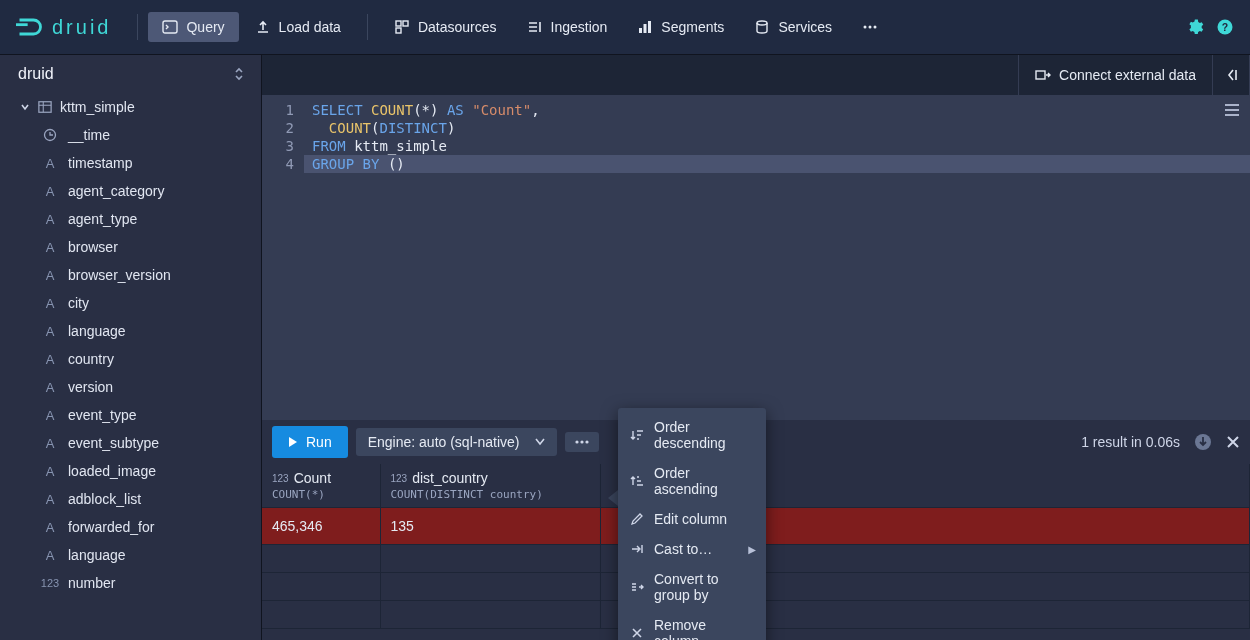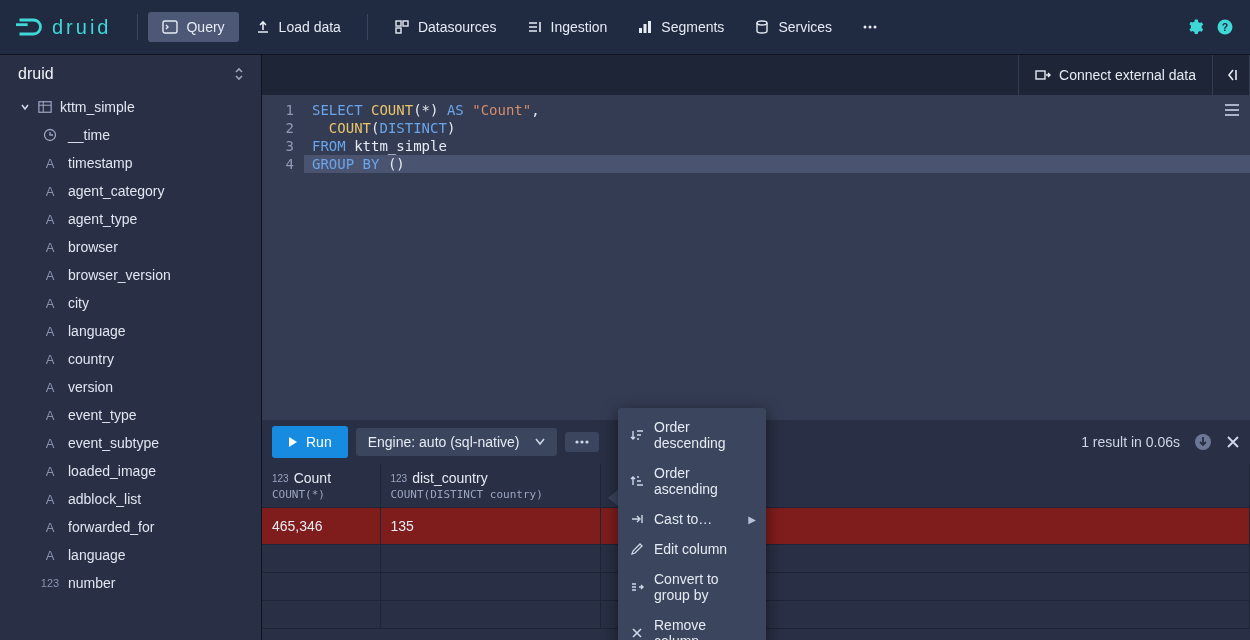--- a/index.html
+++ b/index.html
@@ -547,30 +547,30 @@
     <span>Order descending</span>
   </div>
   <div class="ctx-item">
     <svg viewBox="0 0 14 14">
         <path d="M3 11 V3 M1 5 L3 3 L5 5 M7 11 H13 M7 7 H11 M7 3 H9" stroke="#cfd6e8" fill="none" stroke-width="1.4"></path>
       </svg>
     <span>Order ascending</span>
   </div>
   <div class="ctx-item">
     <svg viewBox="0 0 14 14">
+        <path d="M2 12 L3 9 L10 2 L12 4 L5 11 Z" stroke="#cfd6e8" fill="none" stroke-width="1.3"></path>
+      </svg>
+    <span>Edit column</span>
+  </div>
+  <div class="ctx-item">
+    <svg viewBox="0 0 14 14">
         <path d="M2 7 H9 M7 4 L10 7 L7 10 M12 3 V11" stroke="#cfd6e8" fill="none" stroke-width="1.4"></path>
       </svg>
     <span>Cast to…</span>
     <span class="chev">▶</span>
-  </div>
-  <div class="ctx-item">
-    <svg viewBox="0 0 14 14">
-        <path d="M2 12 L3 9 L10 2 L12 4 L5 11 Z" stroke="#cfd6e8" fill="none" stroke-width="1.3"></path>
-      </svg>
-    <span>Edit column</span>
   </div>
   <div class="ctx-item">
     <svg viewBox="0 0 14 14">
         <path d="M2 4 H6 M2 7 H6 M2 10 H6 M9 7 H13 M11 5 L13 7 L11 9" stroke="#cfd6e8" fill="none" stroke-width="1.4"></path>
       </svg>
     <span>Convert to group by</span>
   </div>
   <div class="ctx-item">
     <svg viewBox="0 0 14 14">
         <path d="M3 3 L11 11 M11 3 L3 11" stroke="#cfd6e8" stroke-width="1.6"></path>

